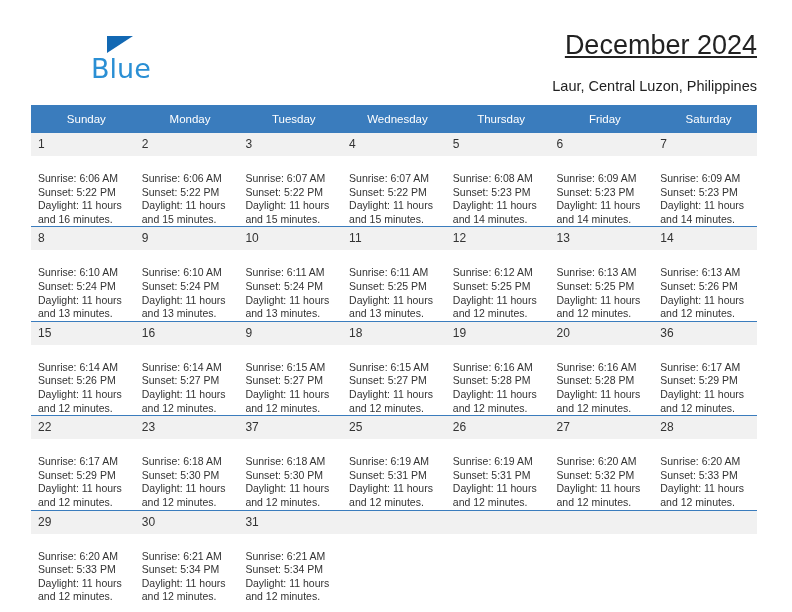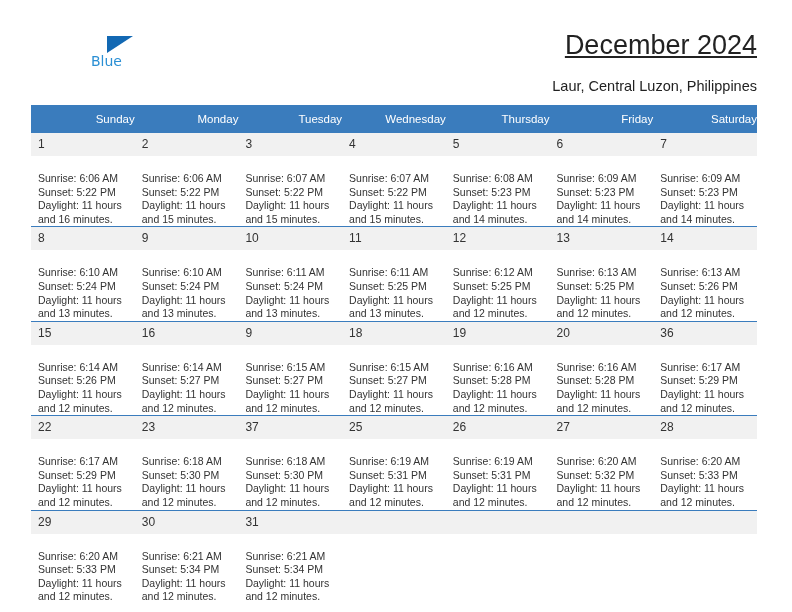--- a/index.html
+++ b/index.html
@@ -51,21 +51,21 @@
     top: 3px;
     width: 0;
     height: 0;
     border-left: 26px solid #1268b3;
     border-bottom: 17px solid transparent;
   }
   .logo-blue {
     position: absolute;
     left: 60px;
     top: 20px;
-    font-size: 14px;
+    font-size: 27px;
     color: #2a8fd4;
     font-family: "DejaVu Sans", sans-serif;
   }
   .title-block {
     position: absolute;
     right: 0;
     top: 0;
     text-align: right;
   }
   .cal-title {
@@ -90,21 +90,21 @@
     top: 105px;
     width: 726px;
     border-collapse: collapse;
     table-layout: fixed;
   }
   .calendar th {
     background: #3a7cbd;
     color: #ffffff;
     font-size: 11.5px;
     font-weight: normal;
-    text-align: right;
+    text-align: center;
     padding: 5px 0 5px 7px;
     height: 18px;
     border: none;
   }
   .calendar td {
     vertical-align: top;
     padding: 0;
     border: none;
     border-top: 1.5px solid #3a7cbd;
     width: 103.7px;

